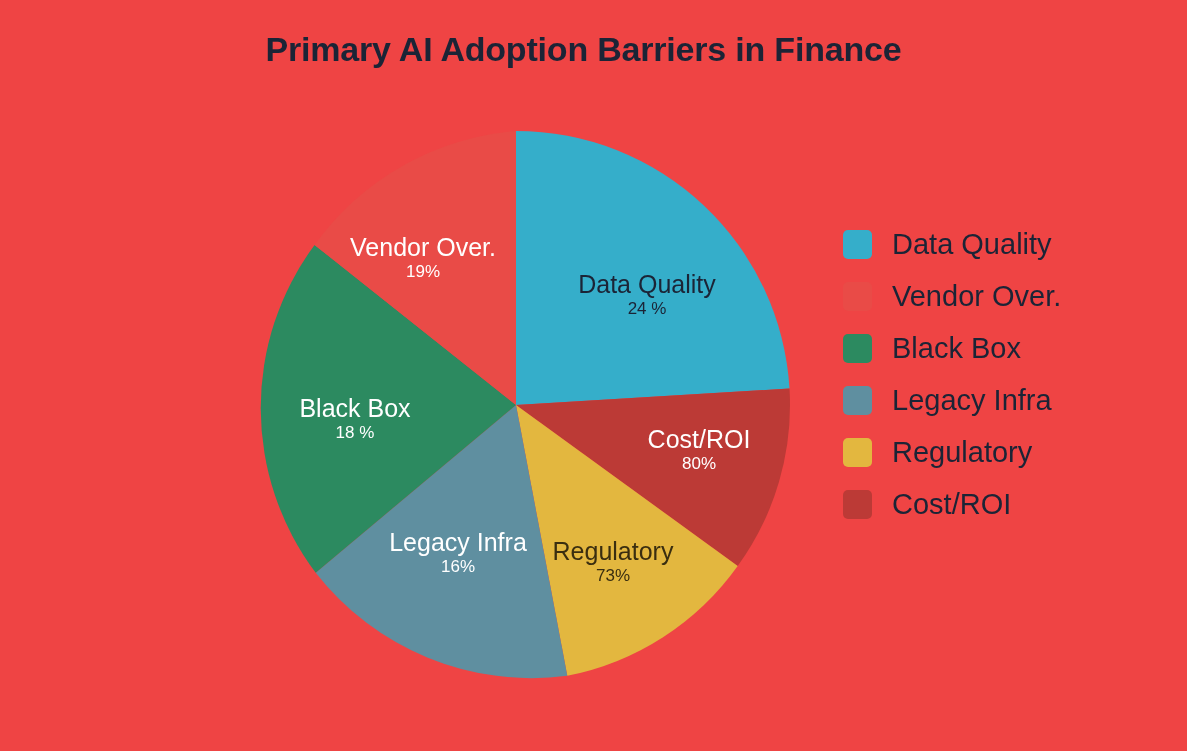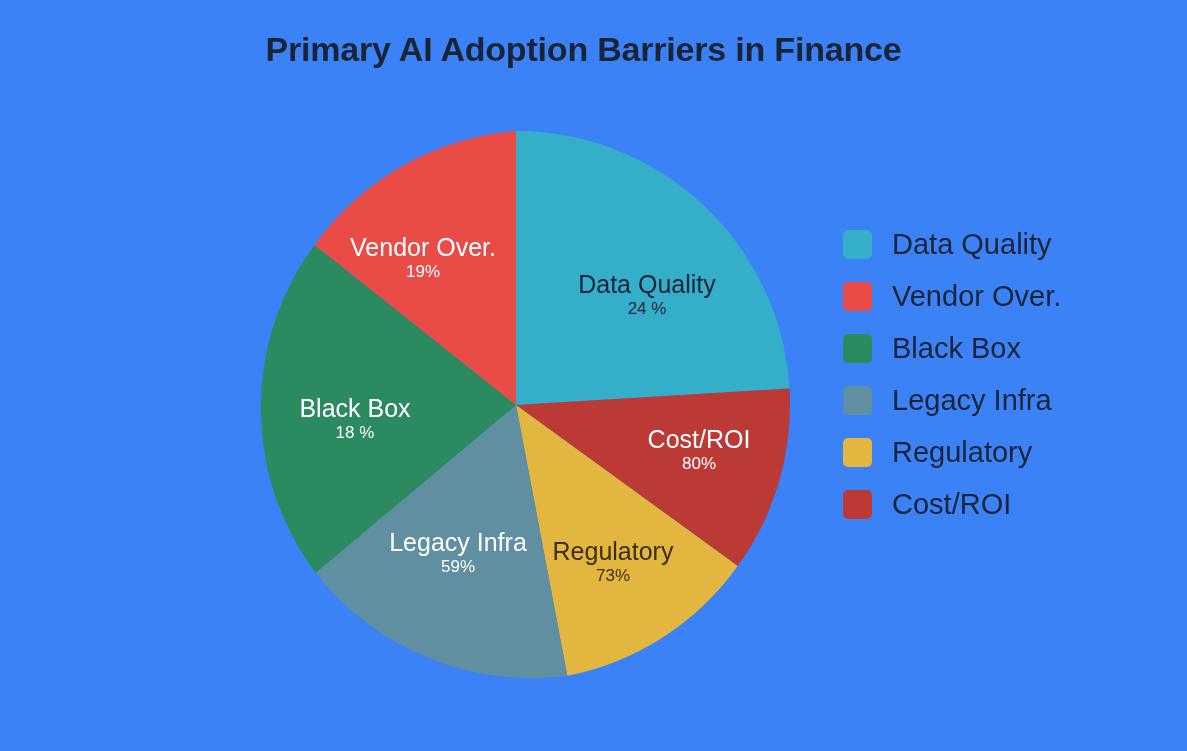--- a/index.html
+++ b/index.html
@@ -11,21 +11,21 @@
     width: 1187px;
     height: 751px;
     background: #FDFBF5;
     font-family: "Liberation Sans", sans-serif;
     overflow: hidden;
   }
   #figure {
     position: relative;
     width: 1187px;
     height: 751px;
-    background: #3b82f6;
+    background: #ef4444;
   }
   #chart-title {
     position: absolute;
     left: 0;
     top: 30px;
     width: 1167px;
     text-align: center;
     font-size: 34px;
     font-weight: bold;
     color: #1B2436;
@@ -117,21 +117,21 @@
       <span class="pct">80%</span>
     </div>
 
     <div class="slice-label" style="left:381px; top:449px; color:#3A2E10;">
       <span class="cat">Regulatory</span>
       <span class="pct">73%</span>
     </div>
 
     <div class="slice-label" style="left:226px; top:440px; color:#FFFFFF;">
       <span class="cat">Legacy Infra</span>
-      <span class="pct">59%</span>
+      <span class="pct">16%</span>
     </div>
 
     <div class="slice-label" style="left:123px; top:306px; color:#FFFFFF;">
       <span class="cat">Black Box</span>
       <span class="pct">18 %</span>
     </div>
 
     <div class="slice-label" style="left:191px; top:145px; color:#FFFFFF;">
       <span class="cat">Vendor Over.</span>
       <span class="pct">19%</span>

